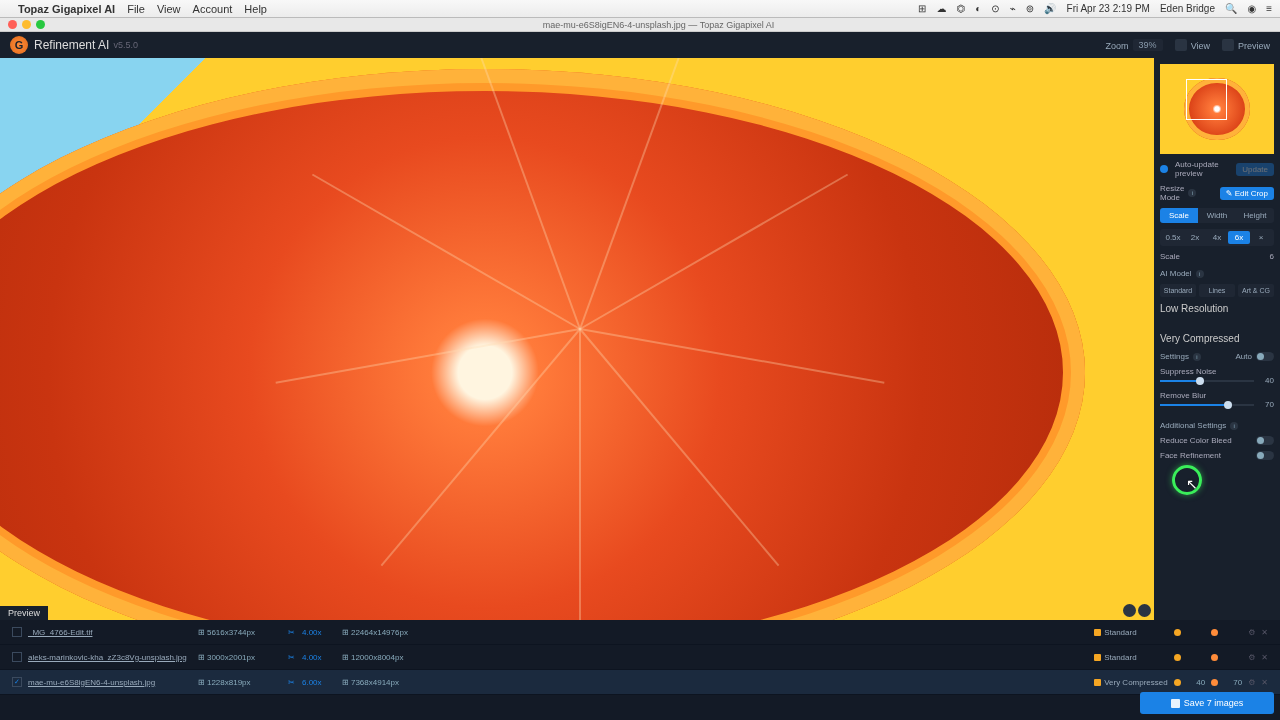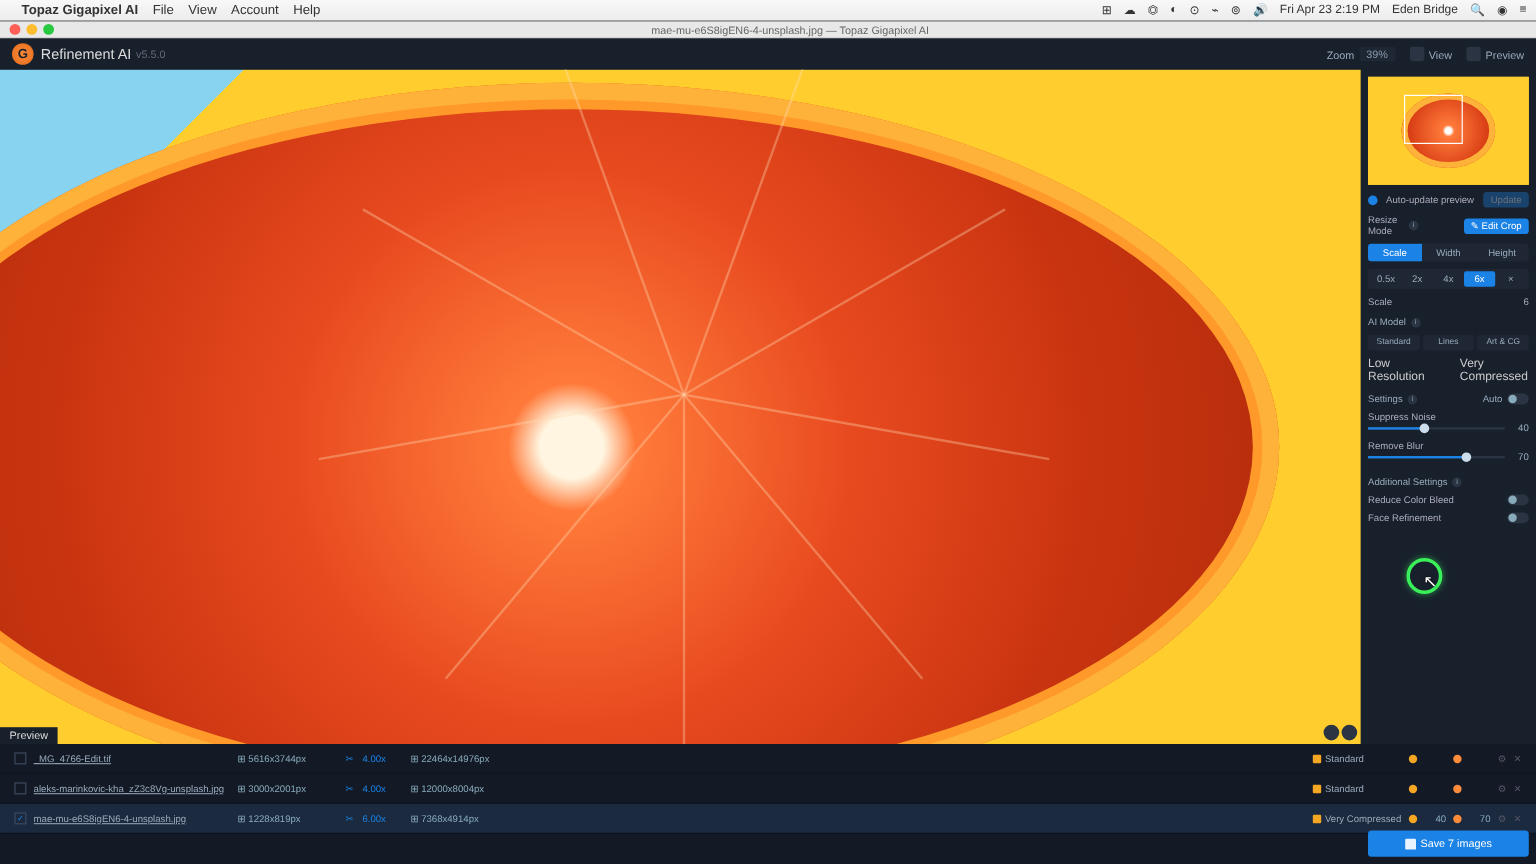--- a/index.html
+++ b/index.html
@@ -38,39 +38,39 @@
 .canvas .corner-icons { position:absolute; bottom:3px; right:3px; display:flex; gap:2px;}
 .canvas .corner-icons div{width:13px;height:13px;border-radius:50%;background:#2a3442;}
 
 
 .fruit { position:absolute; inset:0; background:linear-gradient(135deg,#88d4f0 0%,#88d4f0 12%,#ffce2e 12%,#ffce2e 100%); }
 .fruit::before { content:""; position:absolute; left:6%; right:-10%; top:2%; bottom:-10%; border-radius:50%; background:radial-gradient(circle at 50% 50%,#fff5e0 0%,#fff5e0 4%,#ff7a3a 8%,#e84a1f 35%,#c93410 65%,#b02a0a 100%); box-shadow:inset 0 0 0 14px #ffb23a, inset 0 0 0 22px #ff9a2a; }
 .fruit .seg { position:absolute; left:50%; top:50%; width:2px; height:55%; background:rgba(255,220,180,0.35); transform-origin:top center; }
 .half.right .fruit::before { left:-10%; right:6%; }
 
 
-.sidebar { width:146px; background:#18202c; padding:6px; display:flex; flex-direction:column; gap:6px; }
+.sidebar { width:126px; background:#18202c; padding:6px; display:flex; flex-direction:column; gap:6px; }
 .thumb { height:90px; background:#ffce2e; position:relative; border:6px solid #ffce2e; }
 .thumb .mini { position:absolute; left:18%; top:10%; width:64%; height:80%; border-radius:50%; background:radial-gradient(circle,#fff 0%,#fff 5%,#ff7a3a 10%,#d63a12 70%); box-shadow:inset 0 0 0 5px #ffb23a; }
 .thumb .roi { position:absolute; left:20%; top:12%; width:40%; height:52%; border:1px solid #fff; }
 .row { display:flex; align-items:center; gap:4px; font-size:8px; color:#aab; }
 .row .lbl { flex:1; }
 .blue-btn { background:#1b82e6; color:#fff; padding:2px 6px; border-radius:3px; font-size:8px; }
 .toggle-dot { width:8px; height:8px; border-radius:50%; background:#1b82e6; margin-right:3px;}
 .seg-group { display:flex; background:#1f2734; border-radius:3px; overflow:hidden; }
 .seg-group .seg-btn { flex:1; text-align:center; padding:3px 0; font-size:8px; color:#9ab; }
 .seg-group .seg-btn.active { background:#1b82e6; color:#fff; }
 .factor-group { display:flex; justify-content:space-between; background:#1f2734; border-radius:3px; padding:2px 2px; }
 .factor-group .f { flex:1; text-align:center; font-size:8px; color:#9ab; padding:2px 0; border-radius:2px;}
 .factor-group .f.active { background:#1b82e6; color:#fff; }
 .sec-title { font-size:8px; color:#9ab; margin-top:2px; }
 .info-ico { display:inline-block; width:8px; height:8px; border-radius:50%; background:#2a3442; font-size:6px; text-align:center; line-height:8px; color:#8ab;}
 .model-grid { display:grid; grid-template-columns:1fr 1fr 1fr; gap:3px; }
 .model-grid .m { background:#1f2734; text-align:center; padding:3px 0; font-size:7px; color:#9ab; border-radius:2px;}
-.model-row2 { display:grid; grid-template-columns:1fr 1fr; gap:19px; }
+.model-row2 { display:grid; grid-template-columns:1fr; gap:19px; }
 .slider-row { display:flex; align-items:center; gap:4px; }
 .slider-row .track { flex:1; height:2px; background:#2a3442; position:relative; }
 .slider-row .track .fill { position:absolute; left:0; top:0; bottom:0; background:#1b82e6; }
 .slider-row .track .knob { position:absolute; top:-3px; width:8px; height:8px; border-radius:50%; background:#cde; }
 .slider-row .val { width:16px; text-align:right; font-size:8px; color:#9ab;}
 .switch { width:18px; height:9px; background:#2a3442; border-radius:5px; position:relative;}
 .switch::after{content:"";position:absolute;width:7px;height:7px;border-radius:50%;background:#8ab;top:1px;left:1px;}
 .cursor-ring { position:absolute; width:30px; height:30px; border:3px solid #3aef5a; border-radius:50%; pointer-events:none; box-shadow:0 0 6px #3aef5a88;}
 .cursor-arrow { position:absolute; font-size:14px; color:#fff; text-shadow:0 0 2px #000;}
 

